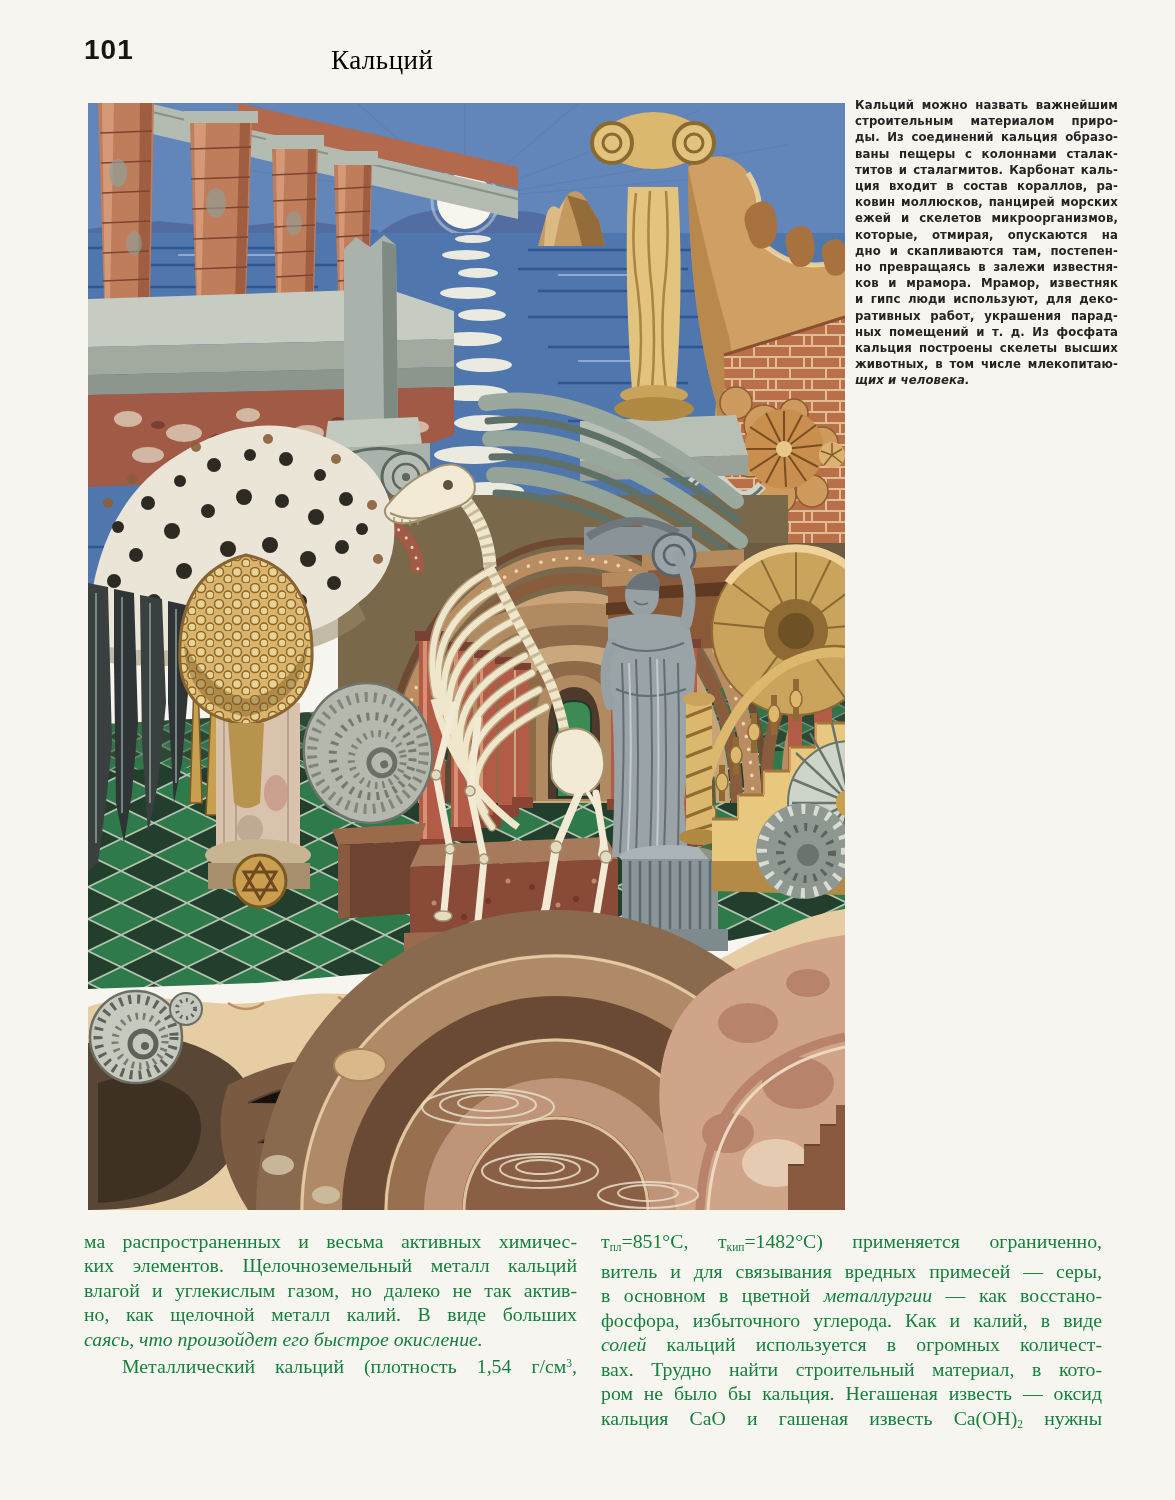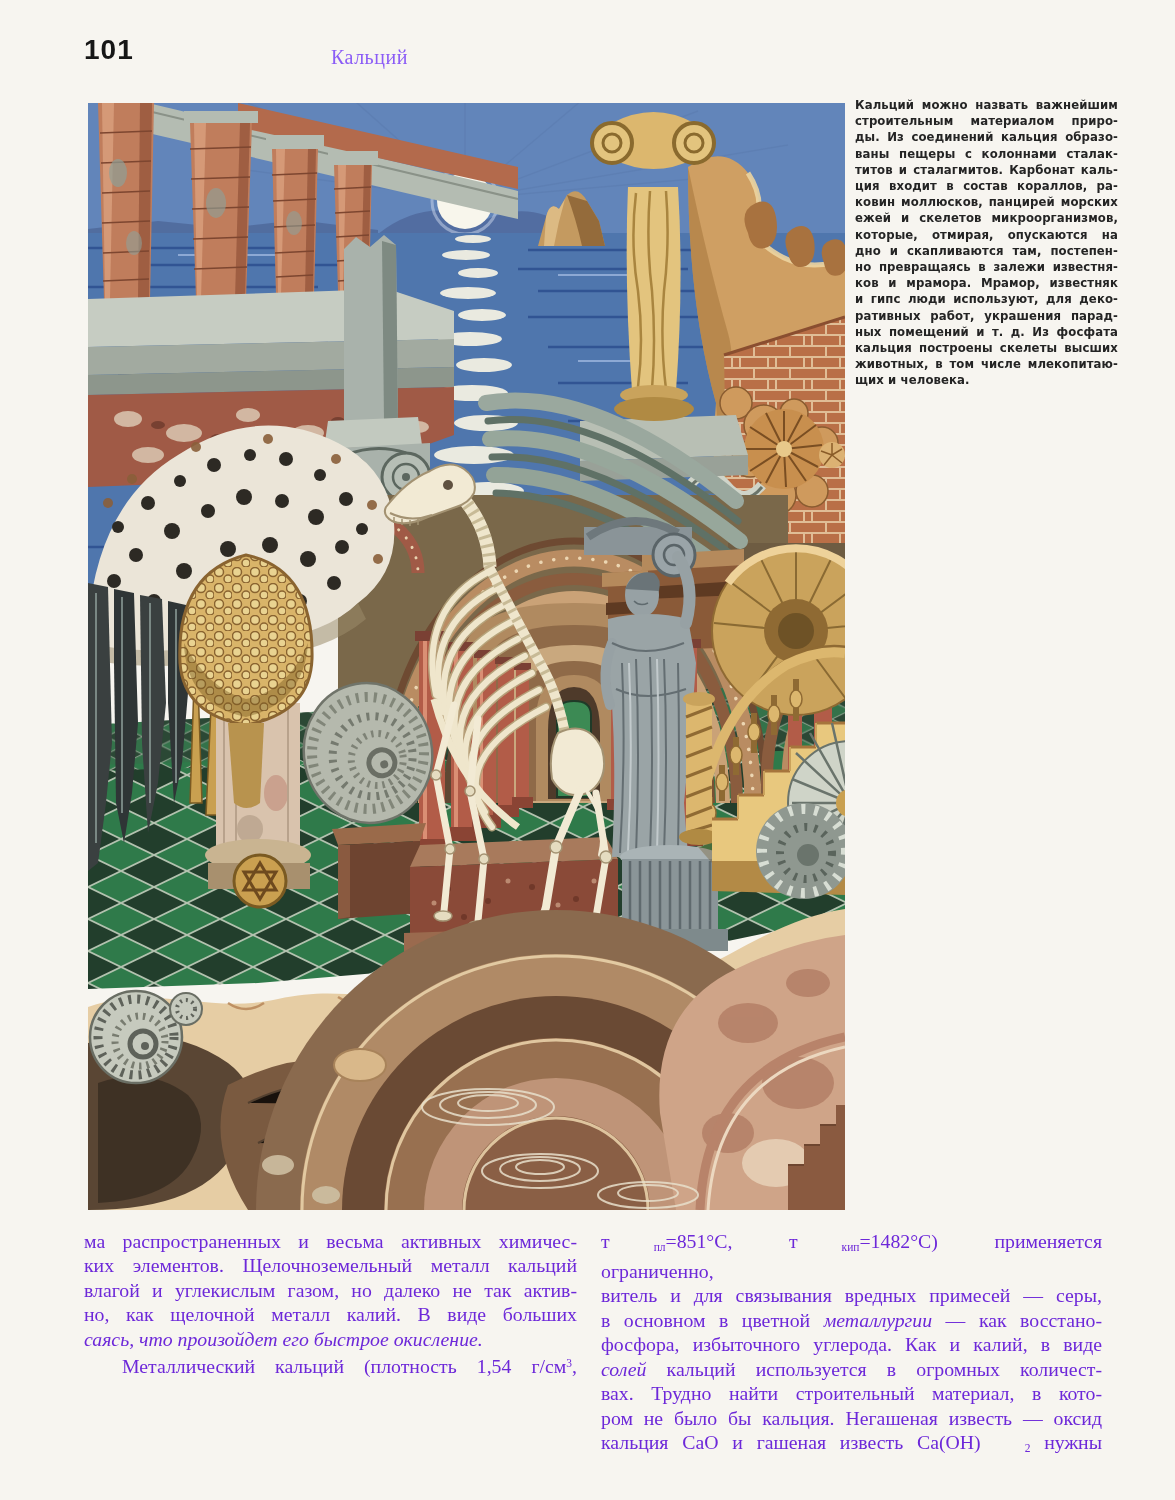--- a/index.html
+++ b/index.html
@@ -8,42 +8,42 @@
     background:#f7f5f0;color:#1c1c1c;
     font-family:"Liberation Serif",serif;
   }
   .pagenum{
     position:absolute;left:84px;top:36px;
     font-family:"Liberation Sans",sans-serif;font-weight:bold;
     font-size:28px;line-height:1;letter-spacing:1px;color:#161616;
   }
   .runhead{
     position:absolute;left:331px;top:47px;
-    font-family:"Liberation Serif",serif;font-size:20px;line-height:1;color:#8b5cf6;
+    font-family:"Liberation Serif",serif;font-size:27px;line-height:1;color:#000000;
     letter-spacing:.5px;
   }
   .illo{position:absolute;left:88px;top:103px;width:757px;height:1107px;}
   .illo svg{display:block;width:757px;height:1107px;}
   .caption{
     position:absolute;left:855px;top:97px;width:263px;
     font-family:"DejaVu Sans",sans-serif;font-weight:bold;
     font-size:11.7px;line-height:16.2px;color:#242424;letter-spacing:.1px;
   }
   .caption .tl{text-align:justify;text-align-last:justify;}
-  .caption .tl.nj{text-align-last:left;}
+  .caption .tl.nj{text-align-last:left;font-style:italic;}
   .col{
     position:absolute;top:1229px;
-    font-size:19.8px;line-height:24.45px;color:#6d28d9;
+    font-size:19.8px;line-height:24.45px;color:#15803d;
   }
   #colL{left:84px;width:493px;}
   #colR{left:601px;width:501px;}
   .col .tl{text-align:justify;text-align-last:justify;}
   .col .tl.nj{text-align-last:left;font-style:italic;}
   .col em{font-style:italic;}
-  sub{font-size:.58em;vertical-align:-0.22em;margin-left:44px;}
+  sub{font-size:.58em;vertical-align:-0.22em;}
   sup{font-size:.58em;vertical-align:0.5em;}
 </style>
 </head>
 <body>
 
 <div class="pagenum">101</div>
 <div class="runhead">Кальций</div>
 
 <div class="illo">
 <svg viewBox="0 0 757 1107" xmlns="http://www.w3.org/2000/svg">

